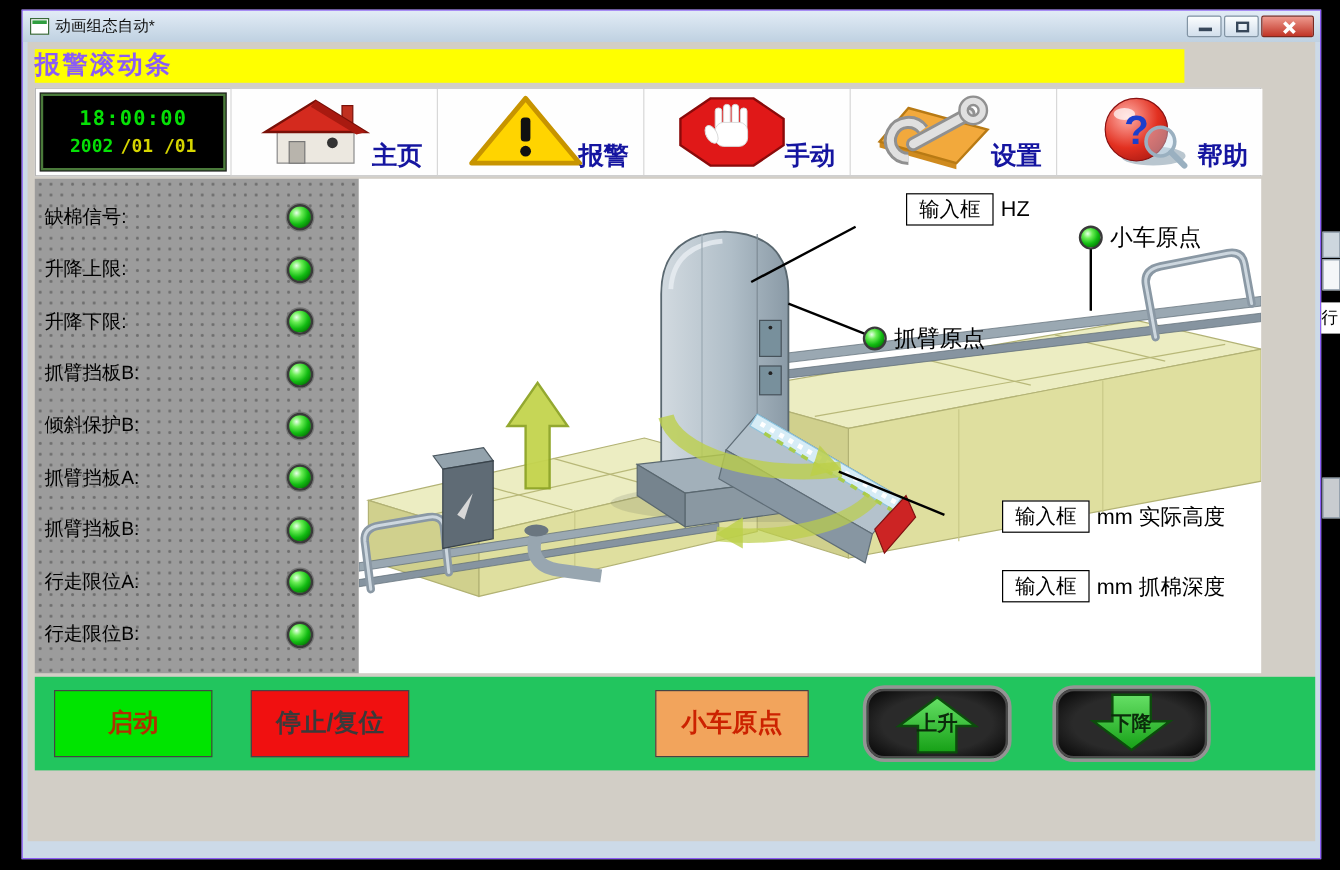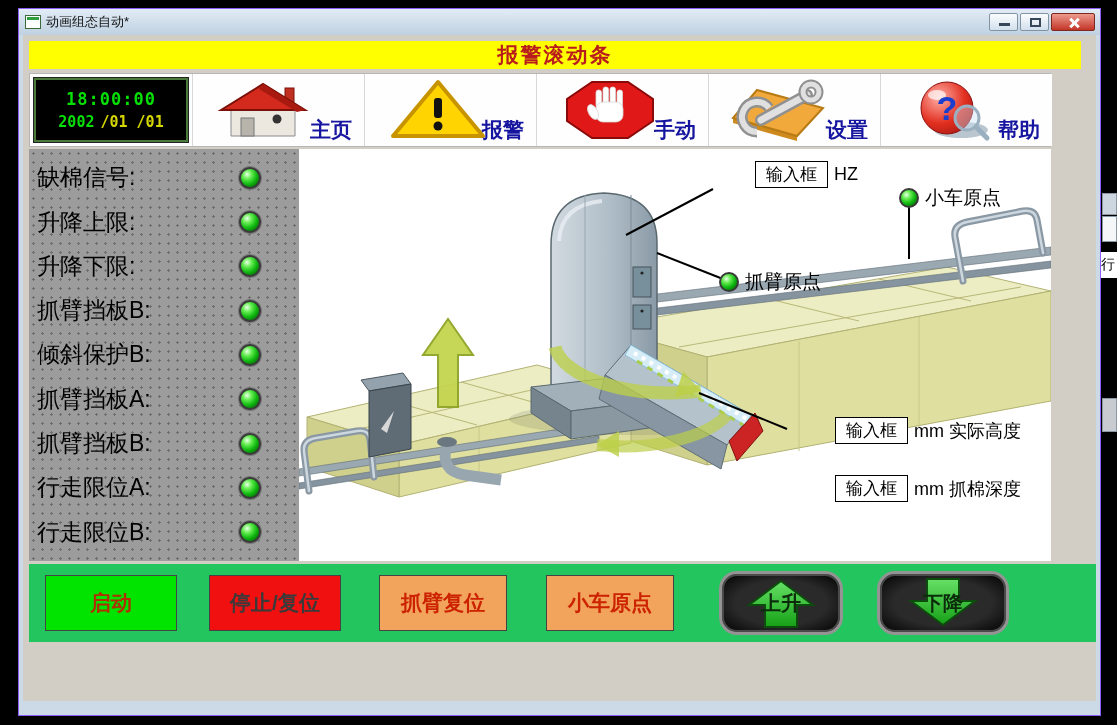--- a/index.html
+++ b/index.html
@@ -25,23 +25,23 @@
   .glyph-max { position:absolute; left:9px; top:4px; width:11px; height:9px; border:2px solid #37475a; background:transparent; }
   .glyph-x  { position:absolute; left:16px; top:3px; width:12px; height:12px; }
   .glyph-x span { position:absolute; left:5px; top:0; width:3px; height:12px; background:#fff; }
   .glyph-x span:first-child { transform:rotate(45deg); }
   .glyph-x span:last-child  { transform:rotate(-45deg); }
 
   .client { position:absolute; left:4px; top:26px; right:4px; bottom:14px;
             background:#d2cec6; overflow:hidden; }
 
   
-  .alarm-banner { position:absolute; left:6px; top:6px; width:1052px; height:28px;
-                  background:#ffff00; color:#b91c1c; font-size:21px; font-weight:bold;
-                  text-align:center; line-height:28px; letter-spacing:2px; }
+  .alarm-banner { position:absolute; left:6px; top:6px; width:958px; height:28px;
+                  background:#ffff00; color:#8b5cf6; font-size:21px; font-weight:bold;
+                  line-height:28px; letter-spacing:2px; }
 
   
   .toolbar { position:absolute; left:6px; top:38px; width:1022px; height:74px;
              background:#fefefe; border:1px solid #b6b6b6; }
   .clock { position:absolute; left:4px; top:4px; width:154px; height:64px;
            background:#000; border:2px solid #4a7a3a; box-shadow:0 0 0 1px #222; }
   .clock-time { color:#06e006; font-family:"DejaVu Sans Mono",monospace; font-weight:bold;
                 font-size:17px; text-align:center; margin-top:9px; letter-spacing:1px; }
   .clock-date { text-align:center; margin-top:4px; font-family:"DejaVu Sans Mono",monospace;
                 font-weight:bold; font-size:15px; }
@@ -54,21 +54,21 @@
                 font-size:21px; font-weight:bold; }
 
   
   .status-panel { position:absolute; left:6px; top:114px; width:270px; height:412px;
                   background-color:#9c9c9c;
                   background-image:radial-gradient(#6e6e6e 1px, transparent 1.4px);
                   background-size:9px 9px;
                   display:flex; flex-direction:column; justify-content:space-evenly; }
   .status-row { display:flex; align-items:center; justify-content:space-between;
                 padding-left:8px; }
-  .status-label { font-size:23px; color:#000; }
+  .status-label { font-size:16px; color:#000; }
   .led { width:22px; height:22px; border-radius:50%; flex:0 0 auto;
          background:radial-gradient(circle at 34% 30%, #eaffea 0%, #6aee55 25%, #12bb12 55%, #067706 82%, #034b03 100%);
          border:2px solid #3a3a3a; box-shadow:0 0 0 1px #777; }
   .status-row .led { margin-right:38px; }
 
   
   .main-view { position:absolute; left:276px; top:114px; width:752px; height:412px;
                background:#fff; overflow:hidden; }
   .machine-svg { position:absolute; left:0; top:0; }
   .ann { position:absolute; display:flex; align-items:center; gap:6px; color:#000; }
@@ -94,21 +94,21 @@
   .cbtn.stop  { left:180px; width:132px; background:#f01010; color:#3a3a3a; }
   .cbtn.rst1  { left:350px; width:128px; background:#f2a45c; color:#cc2200; }
   .cbtn.rst2  { left:517px; width:128px; background:#f2a45c; color:#cc2200; }
   .updown { position:absolute; top:7px; height:64px; width:124px; cursor:pointer;
             background:radial-gradient(ellipse at center, #2a2a2a 55%, #000 100%);
             border:3px solid #949494; border-radius:18px; box-shadow:inset 0 0 0 2px #4a4a4a; }
   .updown.up   { left:690px; }
   .updown.down { left:848px; width:132px; }
   .updown svg { position:absolute; left:50%; top:50%; transform:translate(-50%,-50%); }
   .ud-label { position:absolute; left:0; right:0; top:50%; transform:translateY(-50%);
-              text-align:center; font-size:20px; font-weight:bold; color:#0b2b0b; }
+              text-align:center; font-size:17px; font-weight:bold; color:#0b2b0b; }
 
   
   .frag { position:absolute; background:#cdd6de; border:1px solid #8a98a6; }
   .frag.f1 { left:1102px; top:193px; width:15px; height:22px; }
   .frag.f2 { left:1102px; top:216px; width:15px; height:26px; background:#f4f6f8; }
   .frag.ftext { left:1101px; top:252px; width:16px; height:26px; background:#fff; border:none;
                 color:#000; font-size:14px; overflow:hidden; line-height:24px; }
   .frag.f3 { left:1102px; top:398px; width:15px; height:34px; background:#c8ccd0; }
 </style>
 </head>
@@ -355,21 +355,20 @@
         </div>
         <div class="ann ann-depth">
           <span class="input-box">输入框</span>
           <span class="ann-unit">mm 抓棉深度</span>
         </div>
       </div>
 
       <div class="control-bar">
         <div class="cbtn start">启动</div>
         <div class="cbtn stop">停止/复位</div>
-        <div class="cbtn rst1">抓臂复位</div>
         <div class="cbtn rst2">小车原点</div>
 
         <div class="updown up">
           <svg width="104" height="56" viewBox="0 0 104 56">
             <defs>
                 <linearGradient id="gup" x1="0" y1="1" x2="0" y2="0">
               <stop offset="0" stop-color="#16a016"></stop>
                   <stop offset="1" stop-color="#66e066"></stop>
                 </linearGradient>
               </defs>

